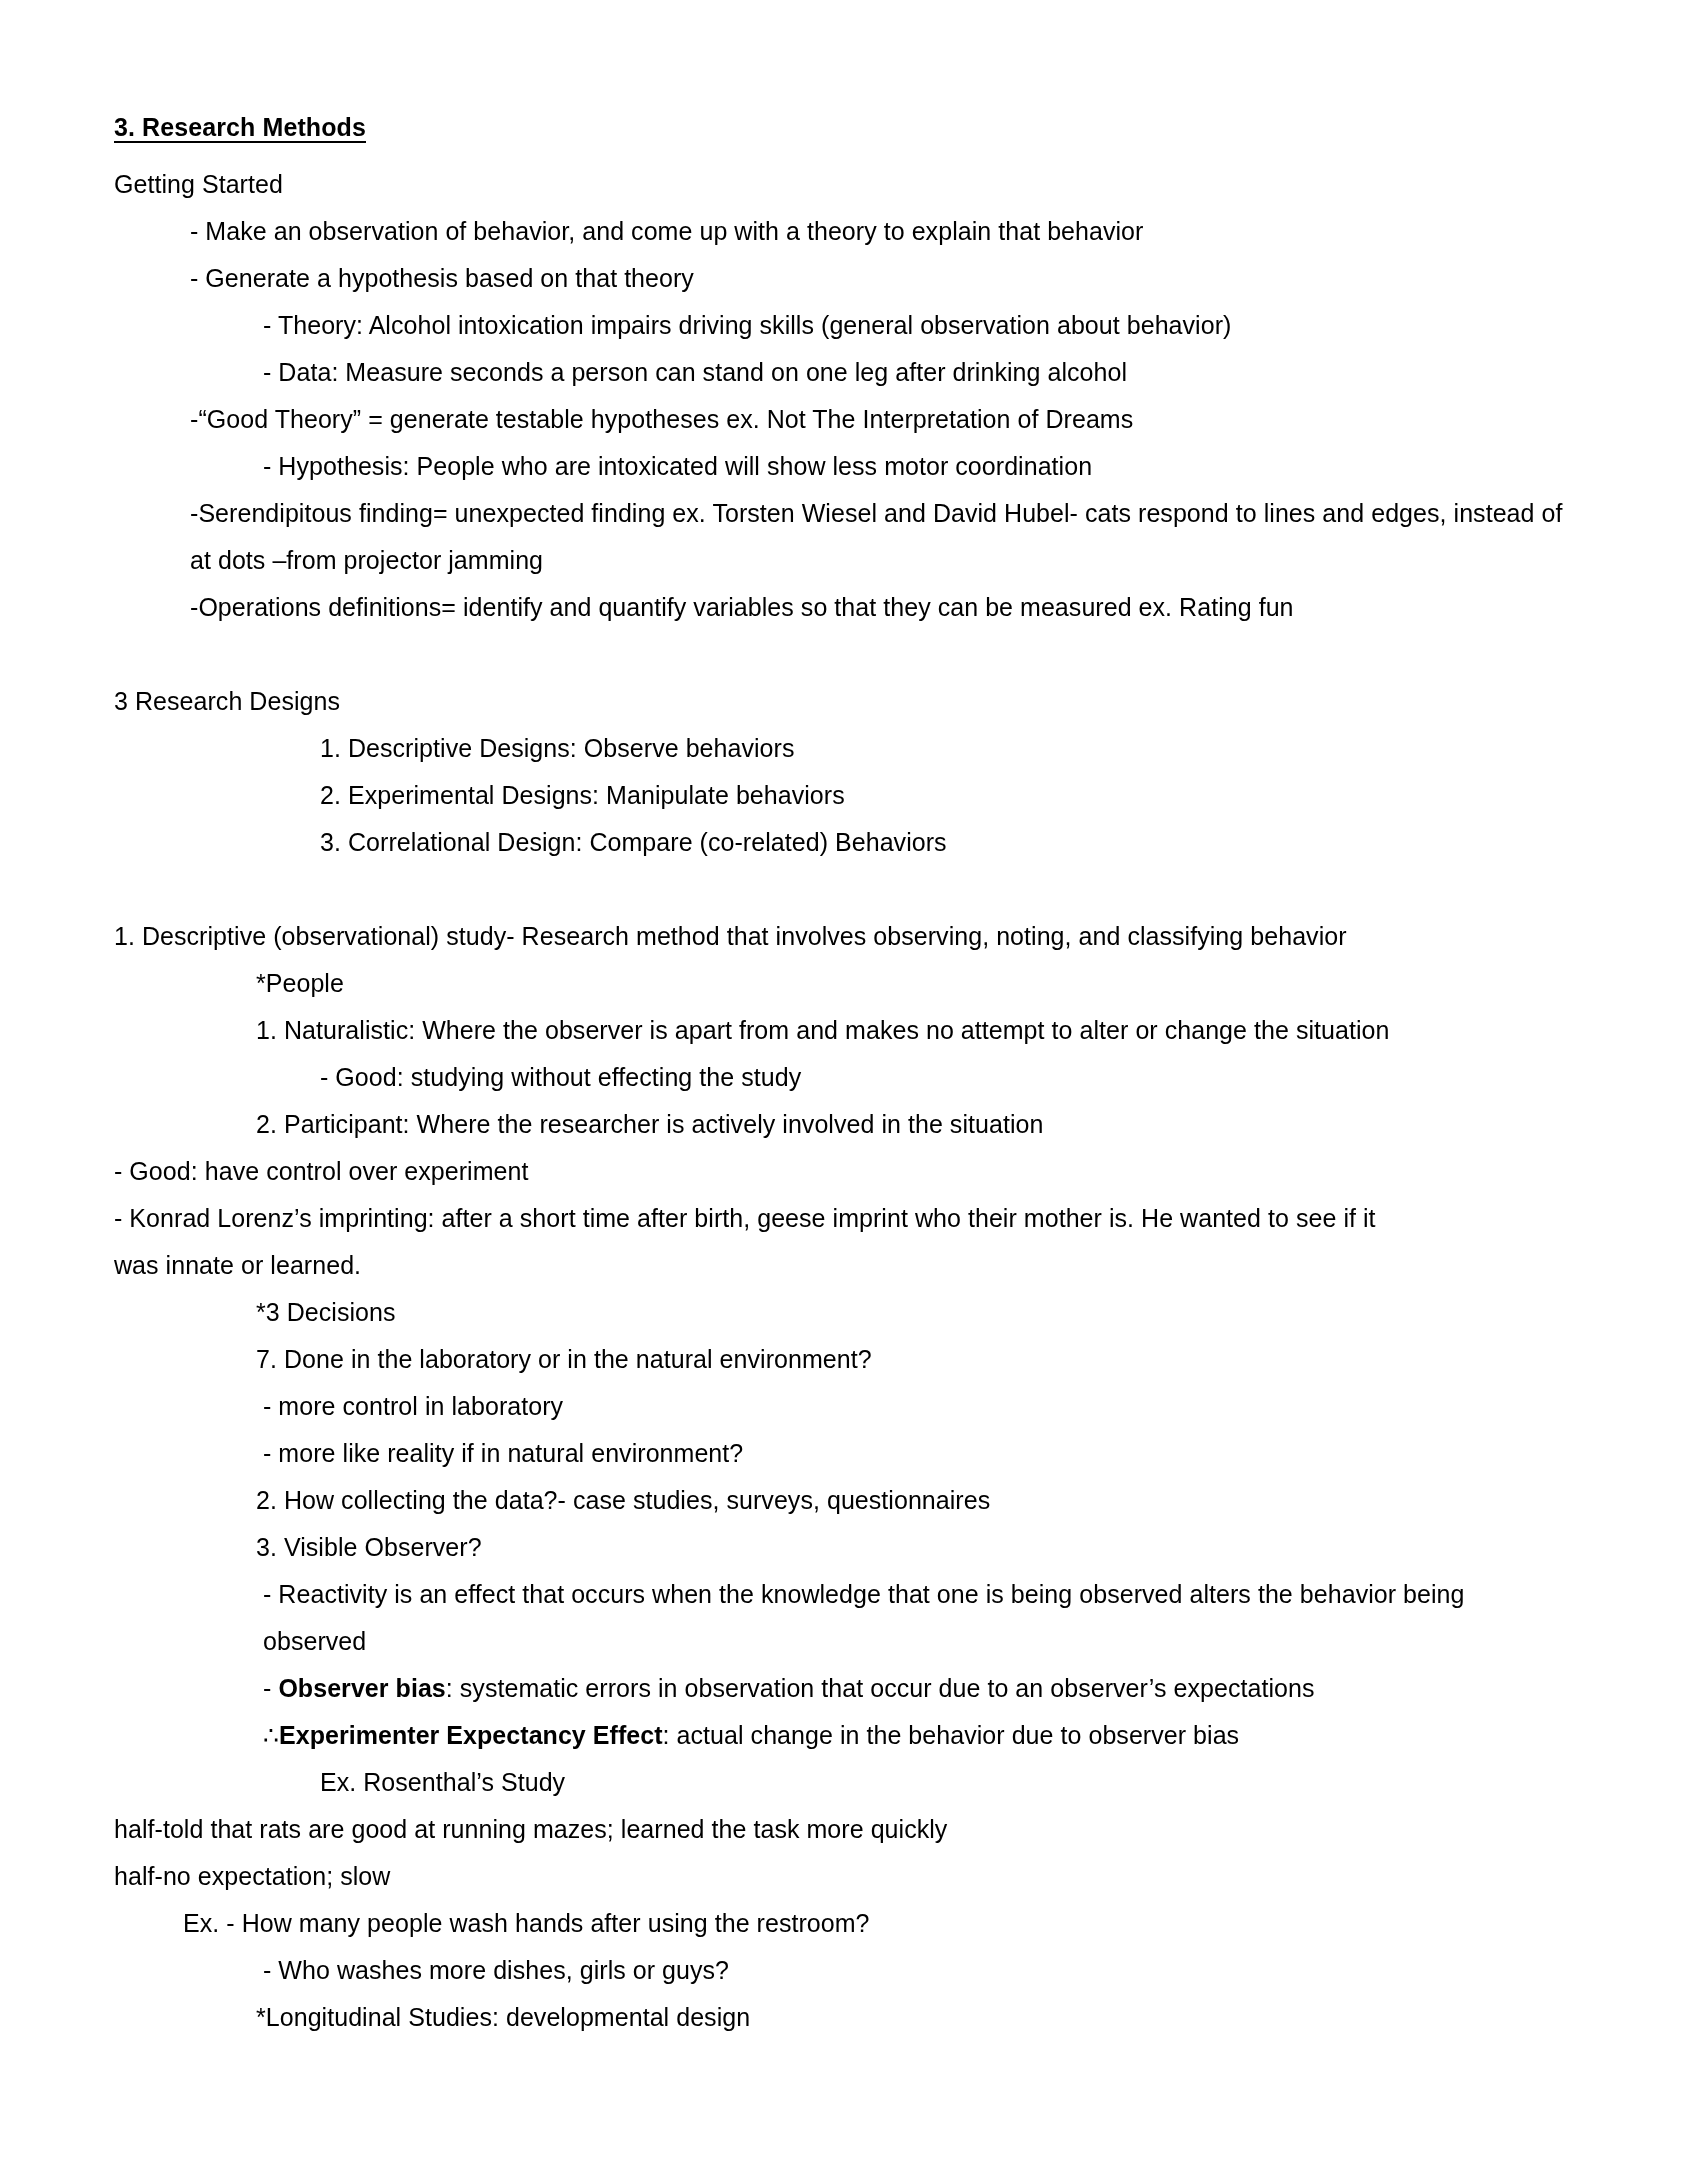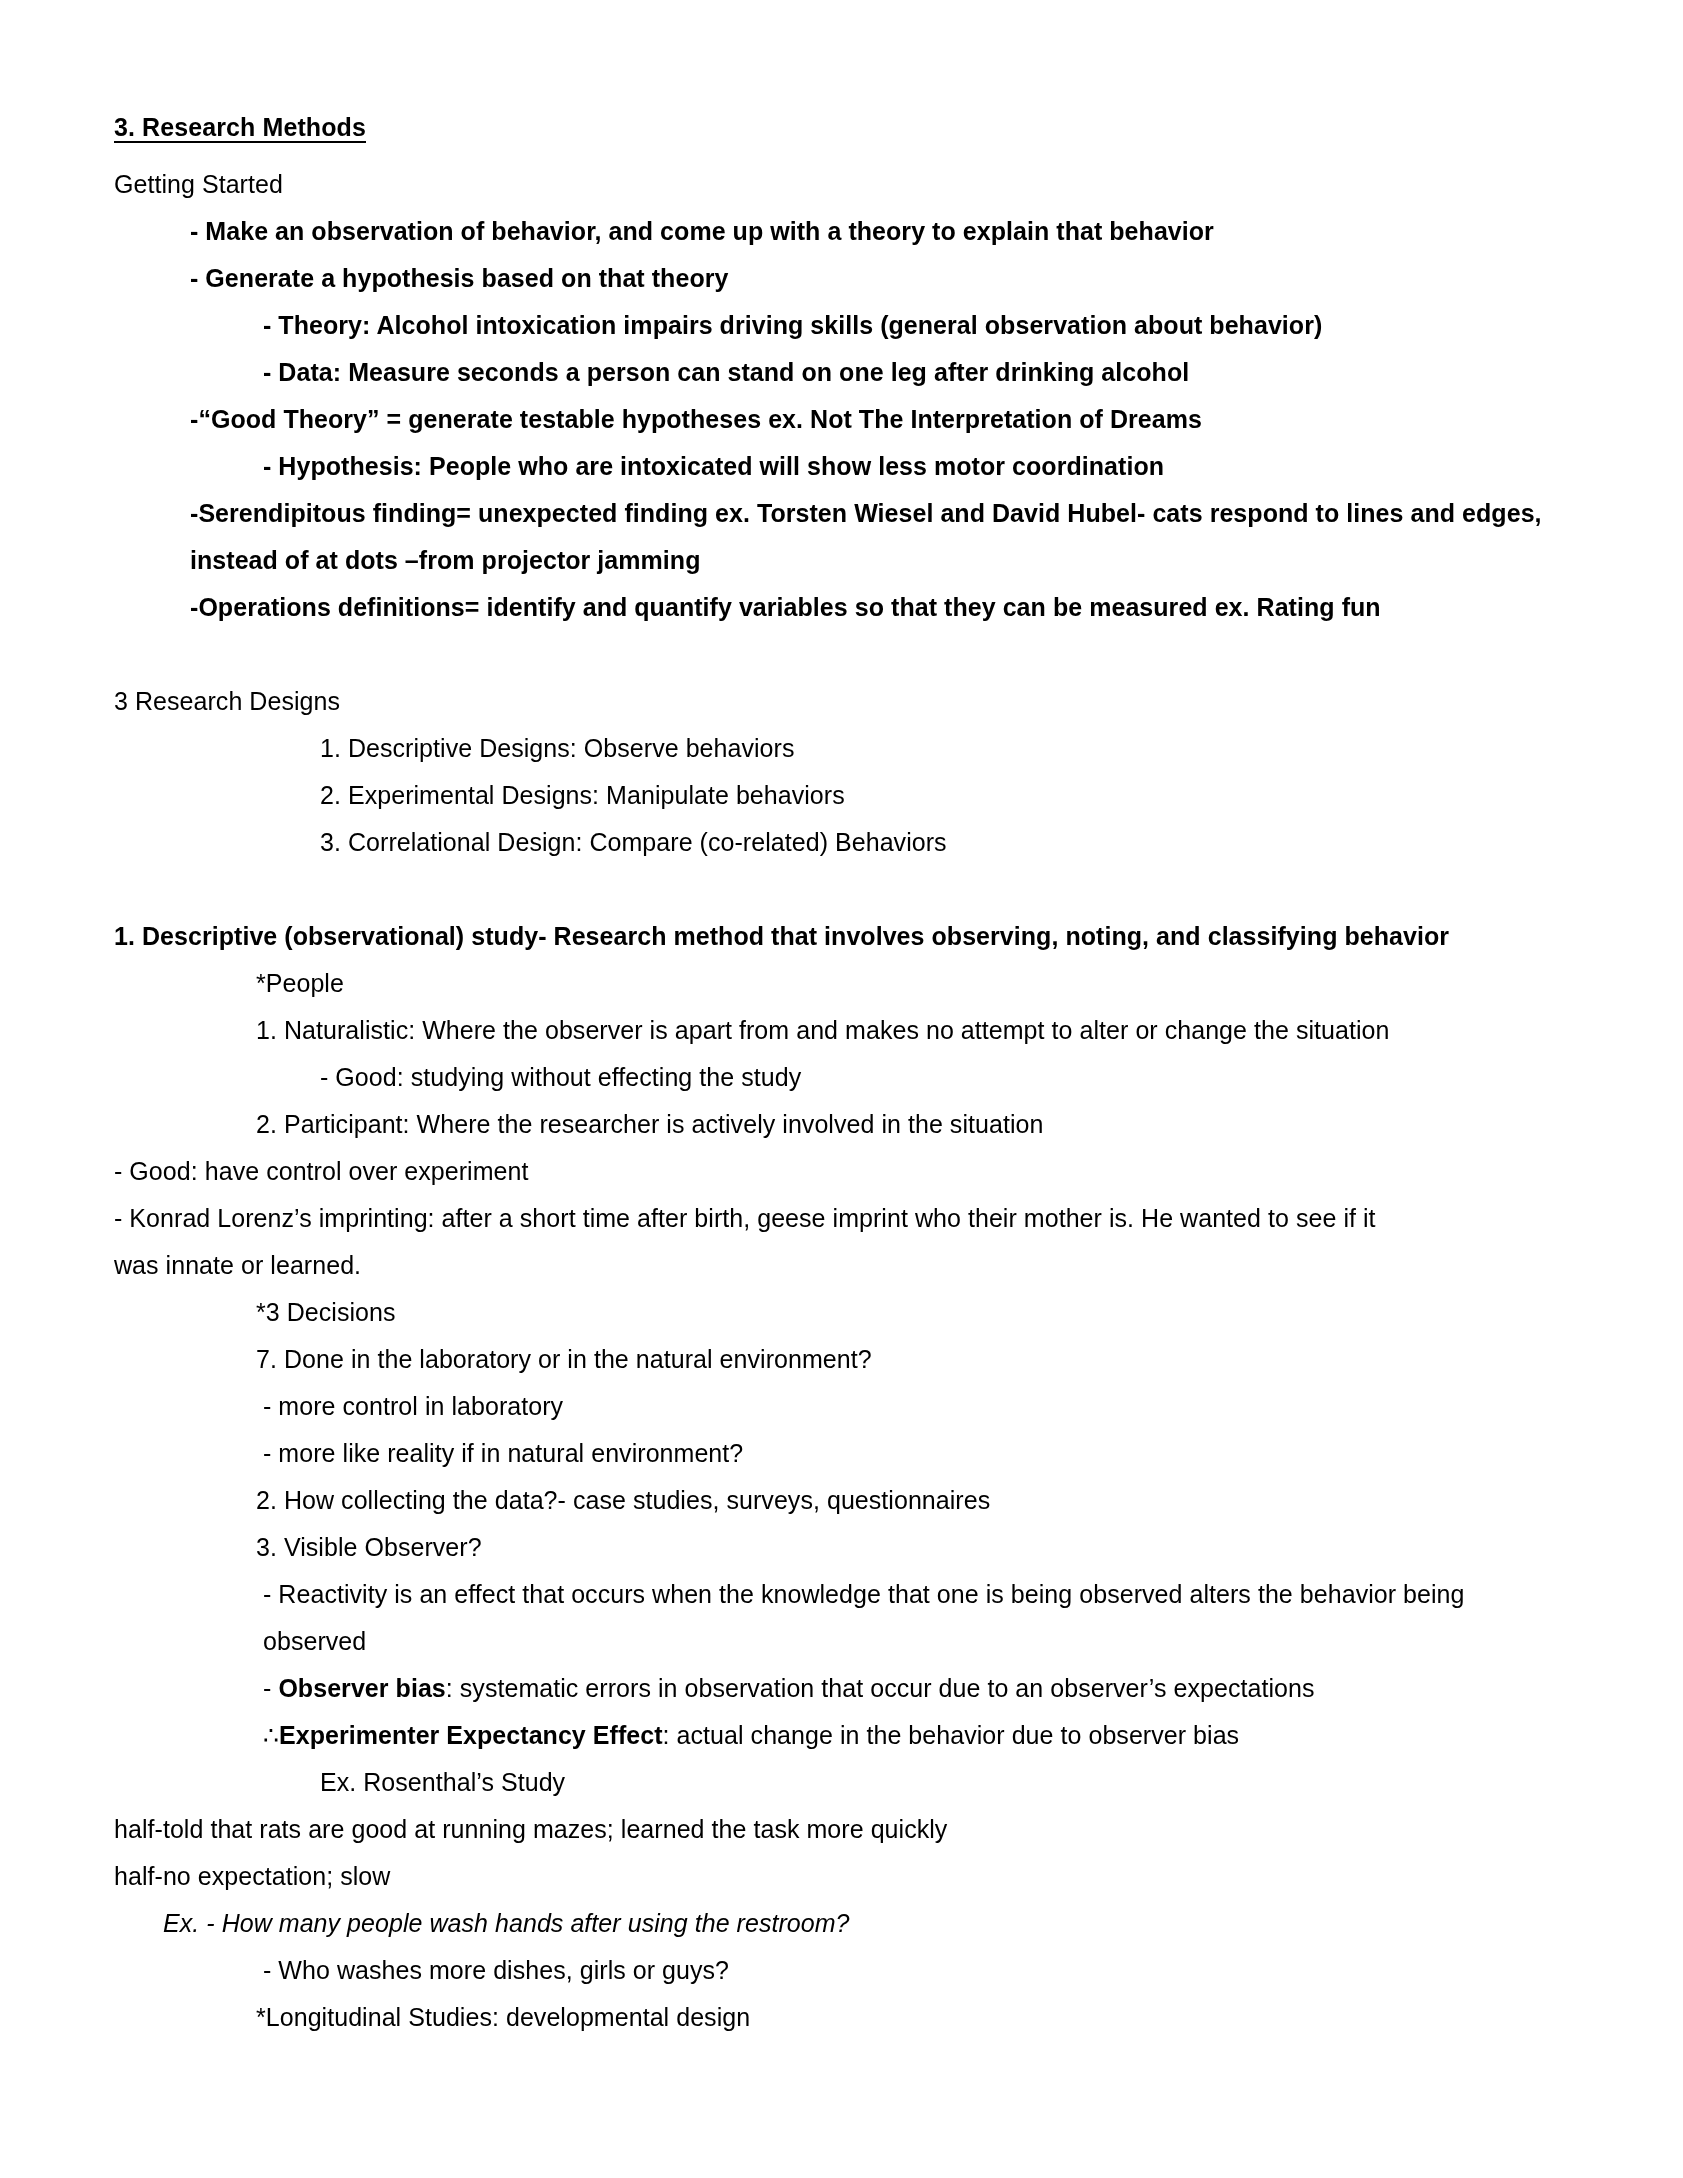--- a/index.html
+++ b/index.html
@@ -41,26 +41,25 @@
   .spacer {
     height: 47px;
   }
   
   .i0  { margin-left: 0px; }
   .i1  { margin-left: 76px; }
   .i2  { margin-left: 149px; }
   .i3  { margin-left: 206px; }
   .i4  { }
   .i5  { margin-left: 142px; }
-  .i6  { margin-left: 49px; font-style: italic; }
+  .i6  { margin-left: 69px; }
 
   
   .wrap {
     max-width: 1440px;
-    font-weight: bold;
   }
   .wrap-narrow {
     max-width: 1307px;
   }
   b, .b {
     font-weight: bold;
   }
 </style>
 </head>
 <body>

